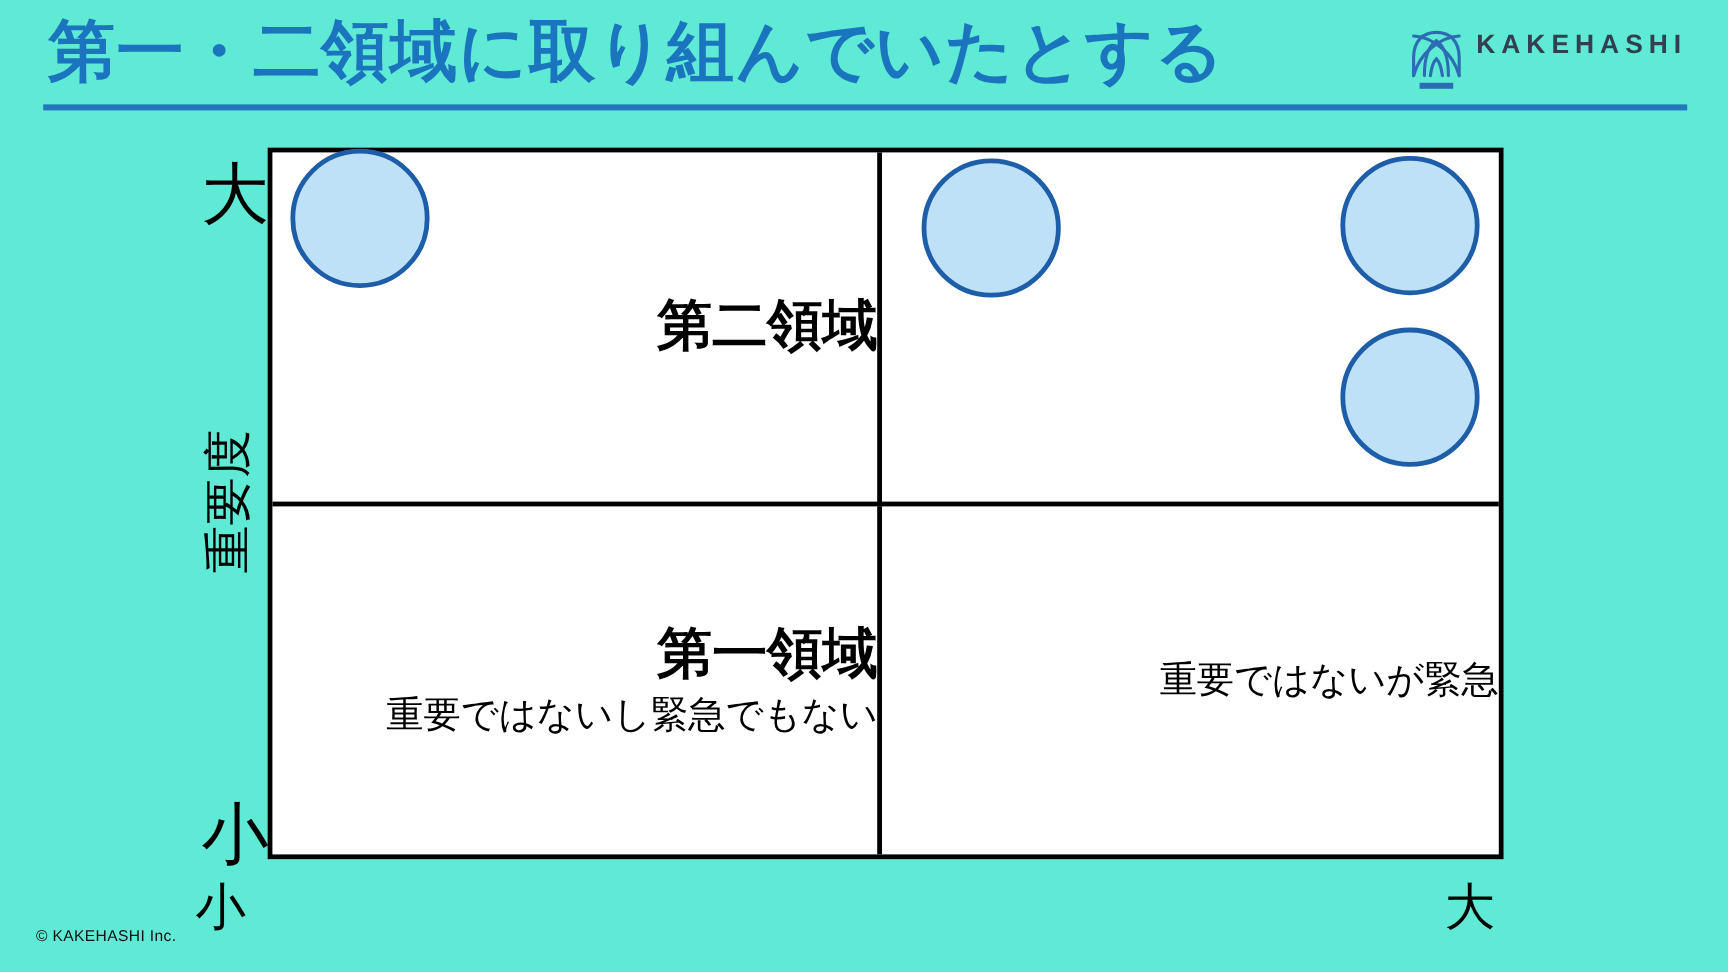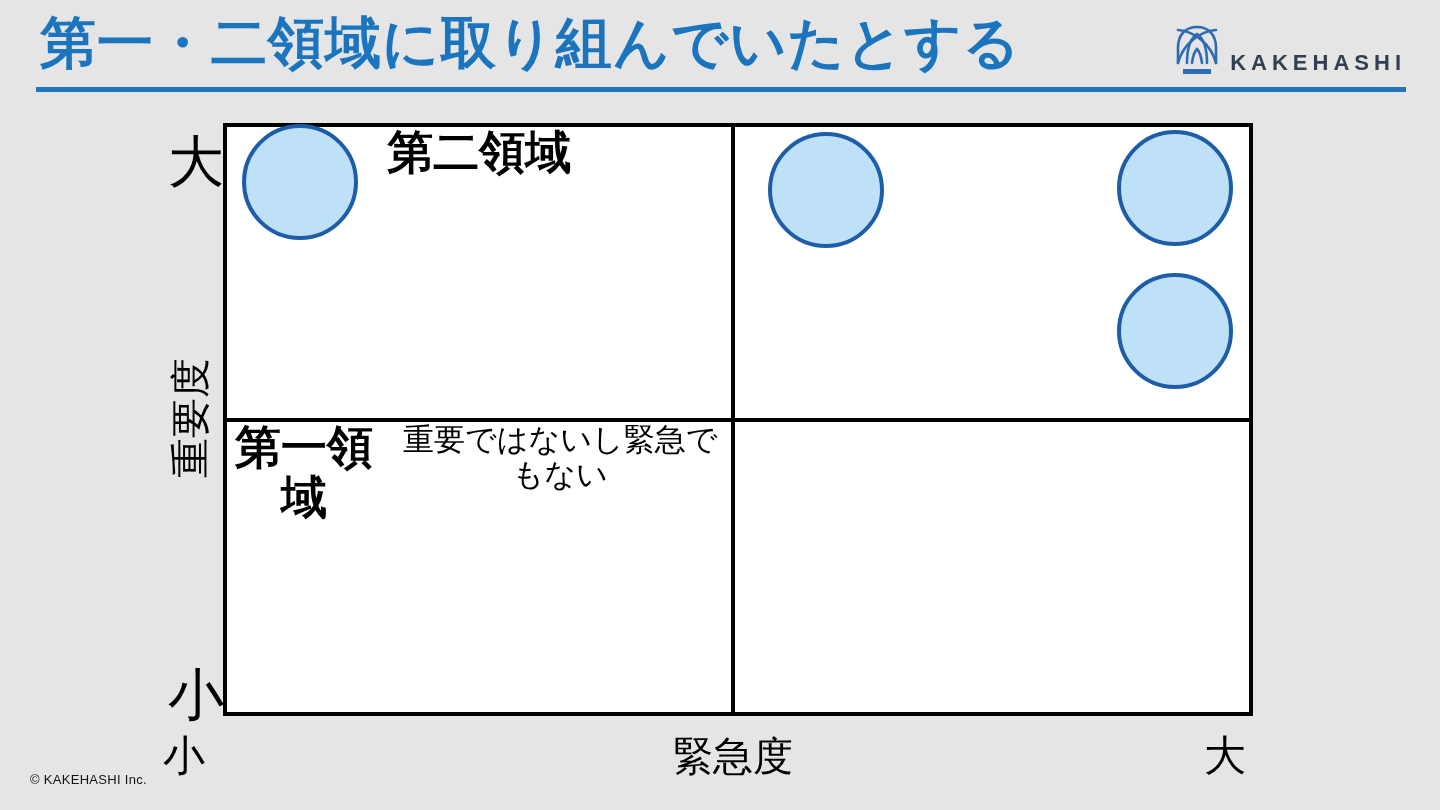--- a/index.html
+++ b/index.html
@@ -7,52 +7,52 @@
     --rule:#2277BC;
     --circle-fill:#BEE1F8;
     --circle-border:#1E5EA9;
     --logo-blue:#2C6CB3;
     --logo-text:#333F50;
     --ink:#000000;
   }
   *{margin:0;padding:0;box-sizing:border-box;}
   html,body{width:1440px;height:810px;background:#ffffff;overflow:hidden;}
   body{font-family:"Liberation Sans","DejaVu Sans",sans-serif;color:var(--ink);}
-  .slide{position:relative;width:1440px;height:810px;background:#e5e5e5;}
+  .slide{position:relative;width:1440px;height:810px;background:#5eead4;}
 
   
   .page-title{
     position:absolute;left:40px;top:8px;
     font-size:56px;font-weight:bold;color:var(--accent);
     letter-spacing:1px;white-space:nowrap;line-height:1.25;
   }
   .title-rule{
     position:absolute;left:36px;right:34px;top:87px;height:5px;
     background:var(--rule);
   }
   .logo{
     position:absolute;top:24px;right:34px;
-    display:flex;align-items:flex-end;gap:10px;
+    display:flex;align-items:flex-start;gap:10px;
   }
   .logo-icon{width:46px;height:52px;display:block;}
   .logo-text{
     font-size:22px;font-weight:bold;color:var(--logo-text);
     letter-spacing:5px;white-space:nowrap;
   }
 
   
   .matrix{
     position:absolute;left:223px;top:123px;width:1030px;height:593px;
     border:4px solid var(--ink);
     display:grid;grid-template-columns:1fr 1.01fr;grid-template-rows:1fr 0.985fr;
     background:#fff;
   }
   .quad{
-    display:flex;flex-direction:row;align-items:flex-start;justify-content:center;
-    text-align:center;gap:8px;
+    display:flex;flex-direction:column;align-items:flex-end;justify-content:center;
+    text-align:center;gap:8px;font-family:Liberation Serif, serif;
   }
   .quad.tl{border-right:4px solid var(--ink);border-bottom:4px solid var(--ink);}
   .quad.tr{border-bottom:4px solid var(--ink);}
   .quad.bl{border-right:4px solid var(--ink);}
   .quad-title{font-size:46px;font-weight:bold;line-height:1.1;color:var(--ink);}
   .quad-sub{font-size:31px;line-height:1.15;color:var(--ink);}
 
   
   .task-circle{
     position:absolute;border-radius:50%;
@@ -103,32 +103,32 @@
     <div class="quad tl">
       <div class="quad-title">第二領域</div>
     </div>
     <div class="quad tr">
     </div>
     <div class="quad bl">
       <div class="quad-title">第一領域</div>
       <div class="quad-sub">重要ではないし緊急でもない</div>
     </div>
     <div class="quad br">
+      <div class="quad-sub">重要ではないが緊急</div>
     </div>
   </div>
 
   <div id="circle-layer">
       <div class="task-circle" style="left: 242px; top: 124px; height: 116px; width: 116px;"></div>
       <div class="task-circle" style="left: 768px; top: 132px; height: 116px; width: 116px;"></div>
       <div class="task-circle" style="left: 1117px; top: 130px; height: 116px; width: 116px;"></div>
       <div class="task-circle" style="left: 1117px; top: 273px; height: 116px; width: 116px;"></div>
     </div>
 
   <span class="axis axis-y-top">大</span>
   <span class="axis axis-y-label">重要度</span>
   <span class="axis axis-y-bottom">小</span>
   <span class="axis axis-x-left">小</span>
-  <span class="axis axis-x-label">緊急度</span>
   <span class="axis axis-x-right">大</span>
 
   <div class="footer">© KAKEHASHI Inc.</div>
 
 </div>
 
 </body></html>

